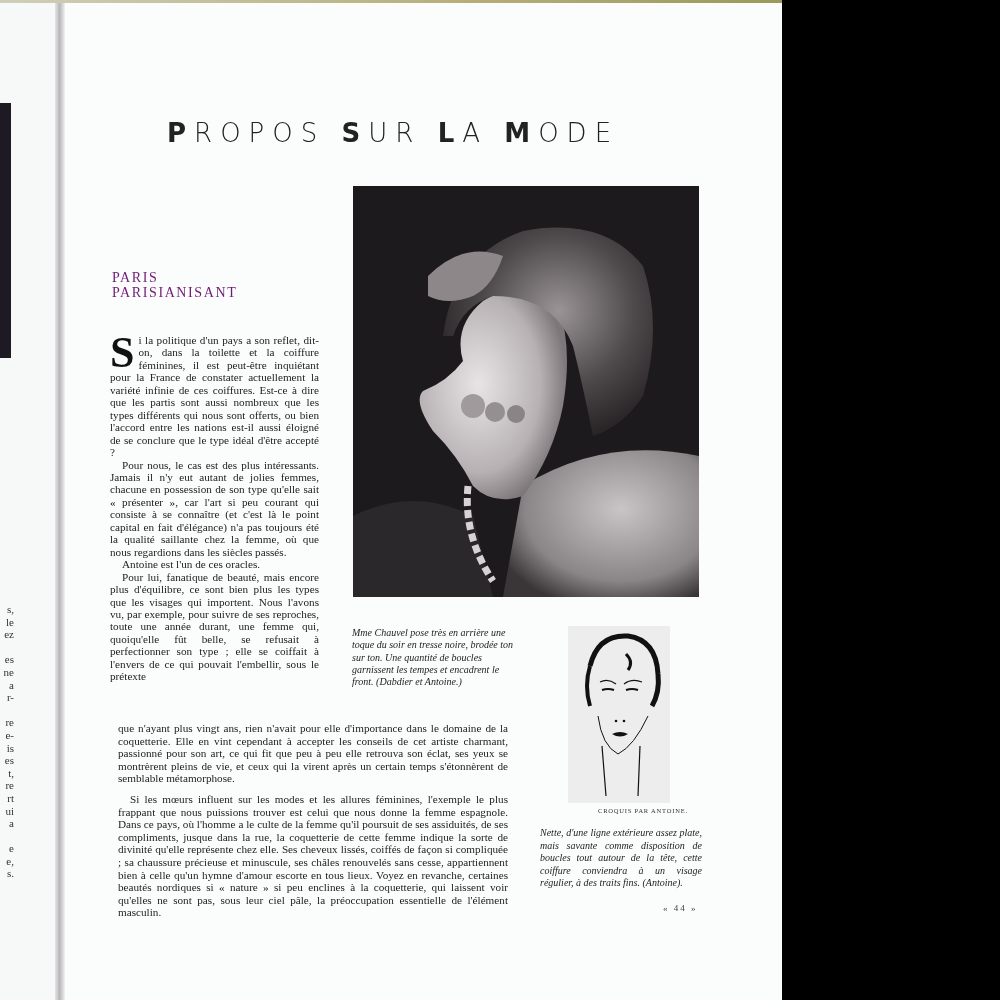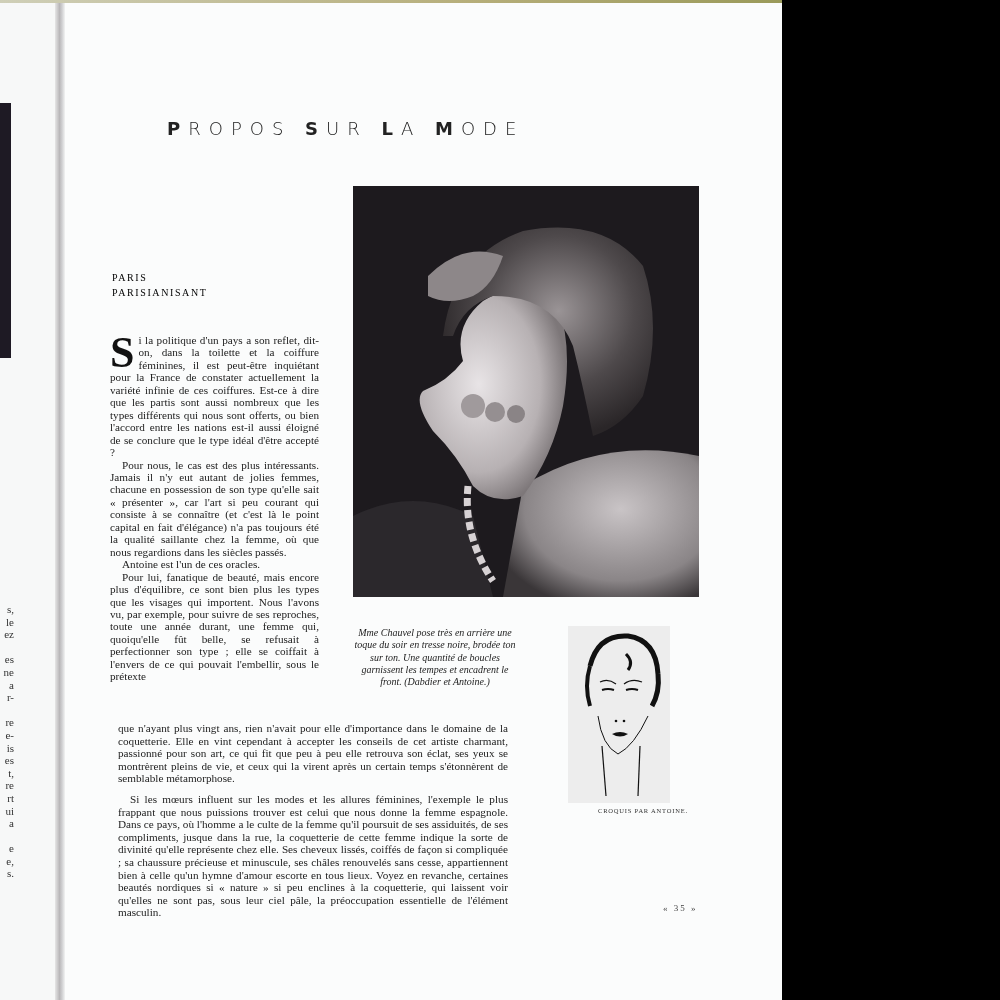--- a/index.html
+++ b/index.html
@@ -5,38 +5,38 @@
   html, body { margin: 0; padding: 0; }
   body { width: 1000px; height: 1000px; background: #000; position: relative; overflow: hidden; font-family: "Liberation Serif", "DejaVu Serif", serif; color: #1c1c1c; }
   .spread { position: absolute; left: 0; top: 0; width: 782px; height: 1000px; background: #fbfcfc; }
   .topband { position: absolute; left: 0; top: 0; width: 782px; height: 3px; background: linear-gradient(90deg, #cfcfb8, #b6ae7a 60%, #9a9a5a); }
   .left-page { position: absolute; left: 0; top: 3px; width: 56px; height: 997px; background: #f7f8f8; }
   .left-black-block { position: absolute; left: 0; top: 100px; width: 11px; height: 255px; background: #1e1a24; }
   .left-text { position: absolute; left: 0; top: 600px; width: 14px; font-size: 11px; line-height: 12.6px; color: #333; text-align: right; white-space: pre; }
   .gutter { position: absolute; left: 55px; top: 3px; width: 10px; height: 997px; background: linear-gradient(90deg, #e6e6e6, #b9b7b9 45%, #cfcfd1 70%, #f2f3f3); }
   .right-page { position: absolute; left: 65px; top: 3px; width: 717px; height: 997px; }
 
-  .title { position: absolute; left: 167px; top: 118px; font-family: "DejaVu Sans", sans-serif; font-size: 18px; letter-spacing: 8px; color: #222; font-weight: 300; }
+  .title { position: absolute; left: 167px; top: 118px; font-family: "DejaVu Sans", sans-serif; font-size: 26px; letter-spacing: 8px; color: #222; font-weight: 300; }
   .title b { font-weight: 700; }
 
-  .section-head { position: absolute; left: 112px; top: 270px; font-size: 10px; letter-spacing: 1.6px; line-height: 15px; color: #000000; }
+  .section-head { position: absolute; left: 112px; top: 270px; font-size: 14px; letter-spacing: 1.6px; line-height: 15px; color: #701a75; }
 
   .body-col { position: absolute; left: 110px; top: 334px; width: 209px; font-size: 11.2px; line-height: 12.45px; text-align: justify; color: #222; }
   .body-col p { margin: 0; text-indent: 12px; }
   .body-col p.first { text-indent: 0; }
   .dropcap { float: left; font-size: 44px; line-height: 34px; margin: 2px 4px 0 0; font-weight: 700; color: #111; }
 
   .body-wide { position: absolute; left: 110px; top: 714px; width: 406px; font-size: 11.2px; line-height: 12.6px; text-align: justify; color: #222; }
   .body-wide p { margin: 8px; text-indent: 12px; }
   .body-wide p.cont { text-indent: 0; }
 
   .photo { position: absolute; left: 353px; top: 186px; width: 346px; height: 411px; background: radial-gradient(ellipse 40% 30% at 52% 42%, #c7c2c4 0%, #8c8789 40%, transparent 70%), radial-gradient(ellipse 30% 25% at 80% 85%, #a9a4a5 0%, #5a5657 60%, transparent 90%), linear-gradient(180deg, #1b181c, #221f23); overflow: hidden; }
   .photo svg { width: 100%; height: 100%; display: block; }
 
-  .caption-photo { position: absolute; left: 352px; top: 627px; width: 166px; font-style: italic; font-size: 10px; line-height: 12.3px; text-align: center; color: #222; }
+  .caption-photo { position: absolute; left: 352px; top: 627px; width: 166px; font-style: italic; font-size: 10px; line-height: 12.3px; text-align: left; color: #222; }
 
   .sketch { position: absolute; left: 568px; top: 626px; width: 102px; height: 177px; background: #ececec; }
   .sketch svg { width: 100%; height: 100%; display: block; }
   .sketch-label { position: absolute; left: 598px; top: 807px; font-size: 6.5px; letter-spacing: 0.8px; color: #333; }
 
   .caption-sketch { position: absolute; left: 540px; top: 827px; width: 162px; font-style: italic; font-size: 10px; line-height: 12.5px; text-align: justify; color: #222; }
 
   .page-number { position: absolute; left: 663px; top: 903px; font-size: 9px; color: #444; letter-spacing: 2px; }
 </style>
 </head>
@@ -145,15 +145,16 @@
       <circle cx="48" cy="95" r="1.3" fill="#111"></circle>
       <circle cx="56" cy="95" r="1.3" fill="#111"></circle>
       <path d="M44 108 Q52 104 60 108 Q52 113 44 108 Z" fill="#111"></path>
       <path d="M30 90 Q34 120 50 128 Q66 120 80 90" stroke="#111" stroke-width="1" fill="none"></path>
       <path d="M34 120 L38 170" stroke="#111" stroke-width="1.2" fill="none"></path>
       <path d="M72 120 L70 170" stroke="#111" stroke-width="1.2" fill="none"></path>
     </svg>
   </div>
   <div class="sketch-label">CROQUIS PAR ANTOINE.</div>
 
+  <div class="caption-sketch">Nette, d'une ligne extérieure assez plate, mais savante comme disposition de boucles tout autour de la tête, cette coiffure conviendra à un visage régulier, à des traits fins. (Antoine).</div>
 
-  <div class="page-number">« 35 »</div>
+  <div class="page-number">« 44 »</div>
 </div>
 
 </body></html>

